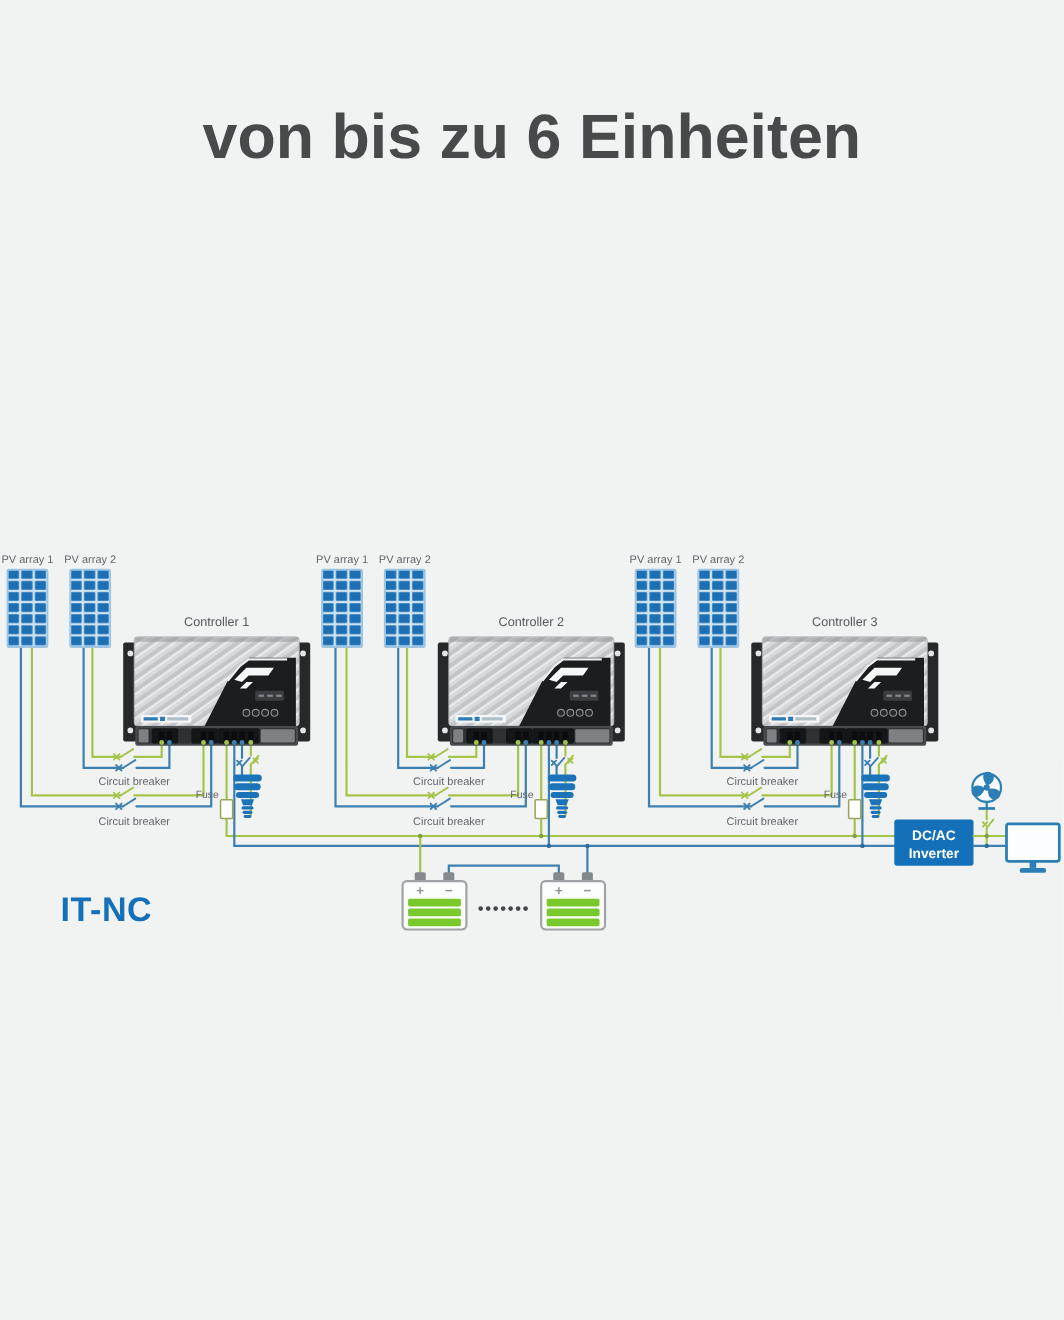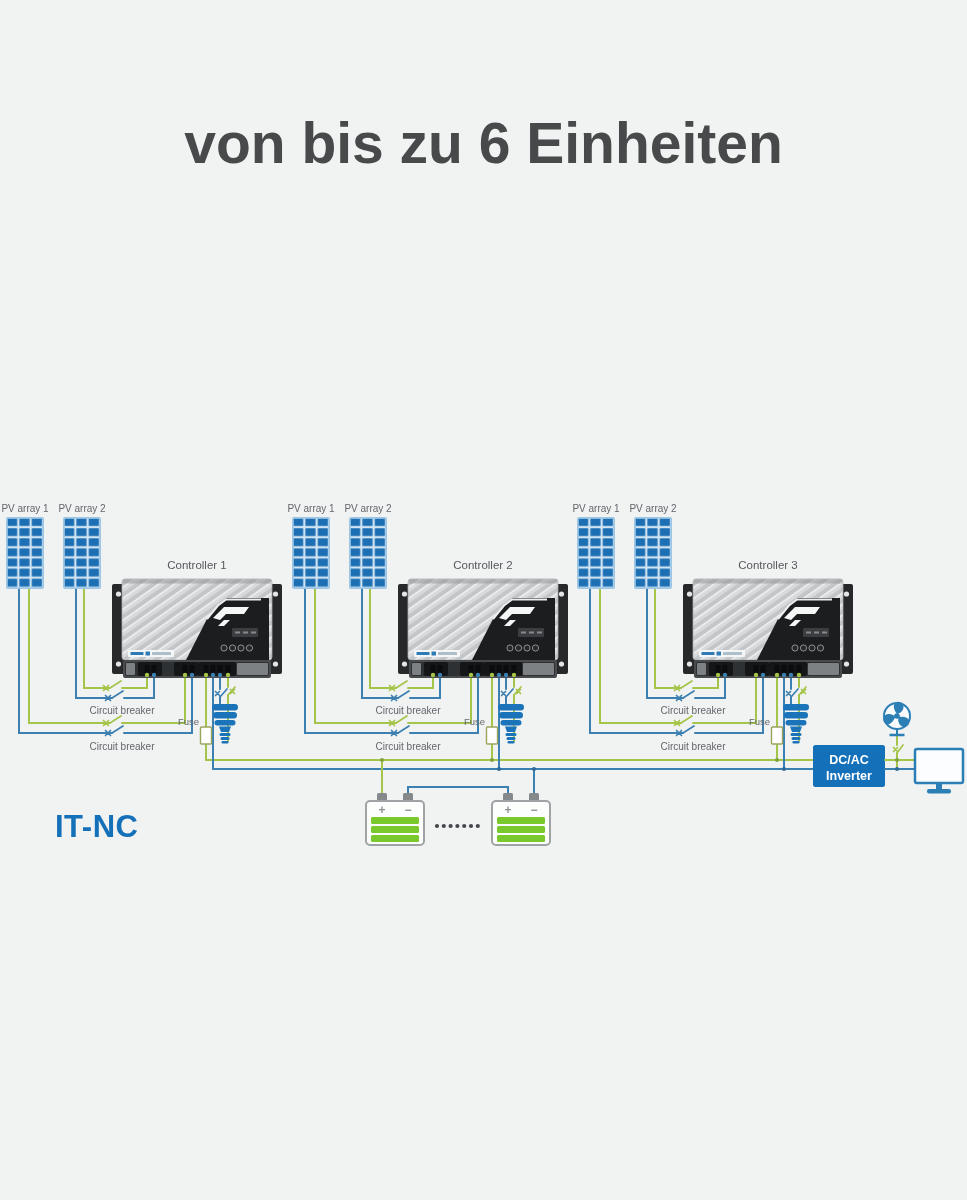--- a/index.html
+++ b/index.html
@@ -4,21 +4,21 @@
 <style>
   :root{
     --background:#f1f2f2; --title-text:#48494b; --label-text:#62676c;
     --wire-green:#a5c44a; --wire-blue:#3c80b1; --accent-blue:#1470b8; --battery-green:#79c92c;
   }
   html,body{margin:0;padding:0;}
   .page{position:relative;width:967px;height:1200px;background:var(--background);
         overflow:hidden;font-family:"Liberation Sans",sans-serif;}
   .title-block{position:absolute;top:92px;left:0;width:100%;text-align:center;color:var(--title-text);}
   .headline-light{font-size:57px;font-weight:300;letter-spacing:.5px;}
-  .headline-bold{font-size:57px;font-weight:700;margin-top:18px;}
+  .headline-bold{font-size:57px;font-weight:700;margin-top:0;}
   .diagram{position:absolute;left:0;top:470px;}
   .wg{fill:none;stroke:var(--wire-green);stroke-width:2;stroke-linecap:round;}
   .wb{fill:none;stroke:var(--wire-blue);stroke-width:2;stroke-linecap:round;}
   .xg{stroke:var(--wire-green);stroke-width:1.7;fill:none;stroke-linecap:round;}
   .xb{stroke:var(--wire-blue);stroke-width:1.7;fill:none;stroke-linecap:round;}
   .jg{fill:#7fa23e;} .jd{fill:#2f6a99;}
   .bat-bar{fill:var(--battery-green);}
   text{font-family:"Liberation Sans",sans-serif;}
   .pv-lbl{font-size:10px;fill:var(--label-text);text-anchor:middle;}
   .ctl-lbl{font-size:11.5px;fill:#55595e;text-anchor:middle;}

